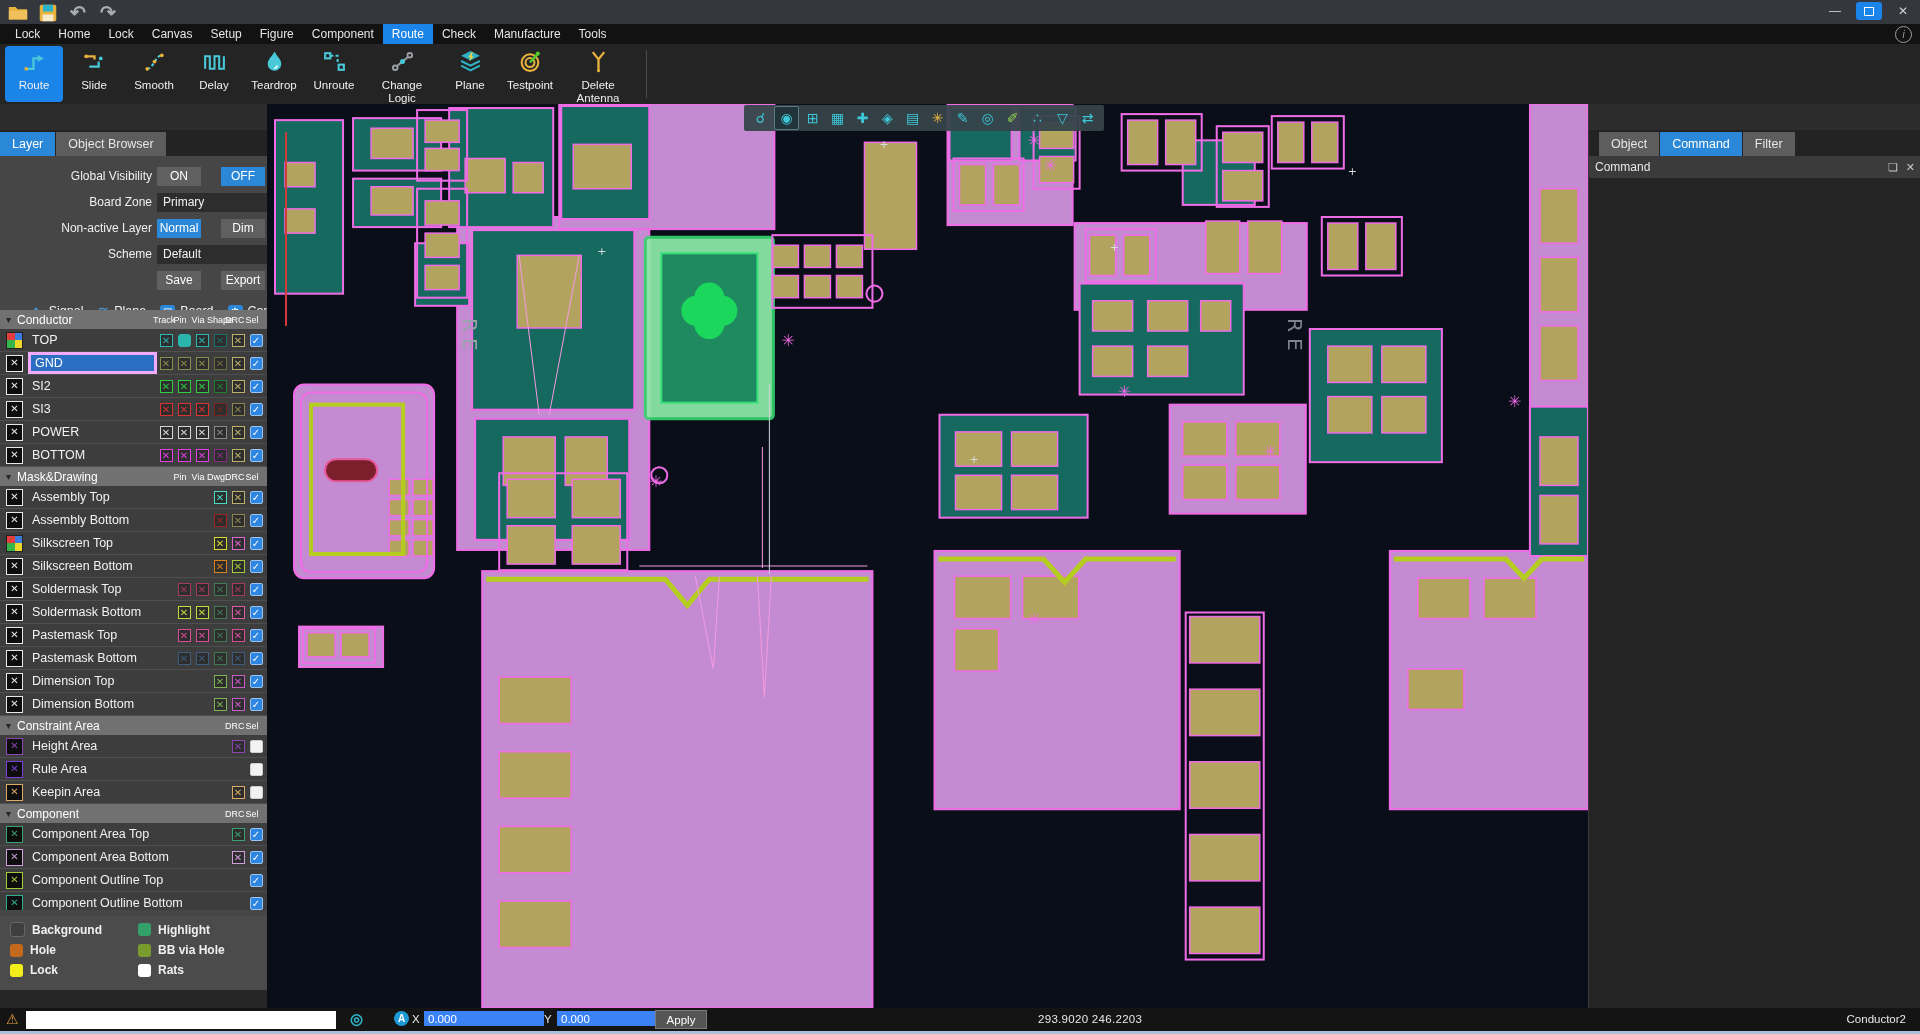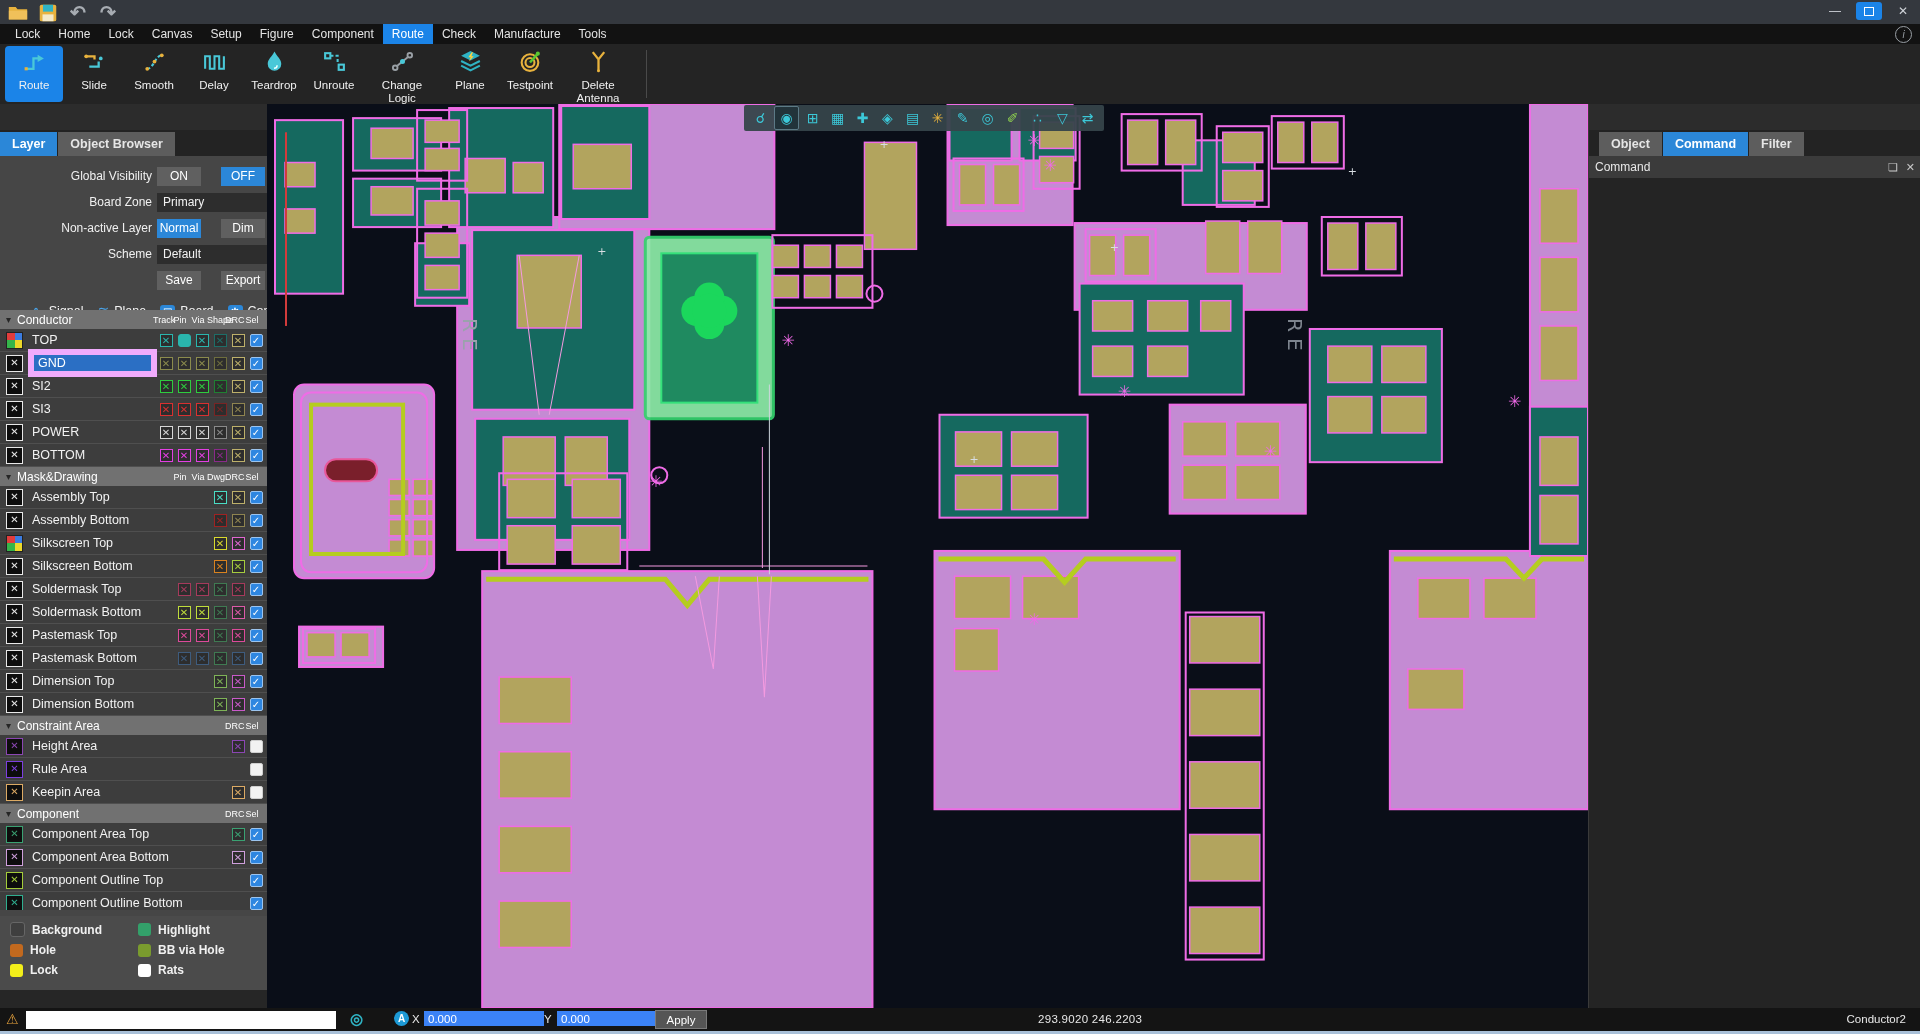--- a/index.html
+++ b/index.html
@@ -30,21 +30,21 @@
   .rbtn svg{width:25px;height:25px;flex:0 0 auto;}
   .rbtn .rlabel{font-size:11.5px;text-align:center;line-height:13px;margin-top:2px;max-width:62px;}
   .rbtn.active{background:#1b84e8;}
   .ribbon-sep{width:1px;background:#4a4a4a;margin:6px 10px;}
 
   
   #main{position:absolute;left:0;top:104px;width:1920px;height:904px;}
   #left-panel{position:absolute;left:0;top:0;width:267px;height:904px;background:#464646;border-right:1px solid #222;}
   #lp-topstrip{position:absolute;left:0;top:0;width:267px;height:26px;background:#2c2c2c;}
   #lp-tabbar{position:absolute;left:0;top:26px;width:267px;height:26px;background:#232323;display:flex;align-items:flex-end;}
-  .lp-tab{height:24px;display:flex;align-items:center;padding:0 12px;background:#5d5d5d;color:#e6e6e6;font-size:12.5px;margin-right:1px;font-weight:bold;}
+  .lp-tab{height:24px;display:flex;align-items:center;padding:0 12px;background:#5d5d5d;color:#e6e6e6;font-size:12.5px;margin-right:1px;}
   .lp-tab.active{background:#2b87d8;color:#fff;}
 
   #lp-controls{position:absolute;left:0;top:56px;width:309px;margin-left:24px;}
   .ctl-row{display:flex;align-items:center;height:20px;margin:6px 4px 0 0;}
   .ctl-label{width:128px;text-align:right;padding-right:5px;color:#f0f0f0;font-size:12px;white-space:nowrap;}
   .seg{display:flex;gap:20px;flex:1;}
   .segbtn{flex:1;height:19px;background:#606060;color:#fff;font-size:12px;display:flex;align-items:center;justify-content:center;}
   .segbtn.active{background:#2b87d8;}
   .drop{flex:1;height:19px;background:#2d2d2d;color:#f2f2f2;font-size:12px;display:flex;align-items:center;padding:0 6px;position:relative;}
   .drop .arr{position:absolute;right:5px;color:#b8b8b8;font-size:10px;}
@@ -60,21 +60,21 @@
   .sec-header .tri{color:#262626;font-size:10px;margin-right:6px;}
   .sec-title{color:#fff;font-size:12px;flex:0 0 auto;}
   .sec-cols{margin-left:auto;display:flex;padding-right:2px;}
   .collab{width:18px;text-align:center;font-size:9px;color:#fff;white-space:nowrap;overflow:visible;}
   .lrow{height:22px;border-bottom:1px solid #4f4f4f;display:flex;align-items:center;background:#3d3d3d;}
   .swatch{width:15px;height:15px;margin:0 5px 0 6px;background:#0d0d0d;border:1px solid #aaa;color:#e8e8e8;
     font-size:10px;line-height:13px;text-align:center;flex:0 0 auto;}
   .swatch.multi{border:1px solid #222;display:grid;grid-template-columns:1fr 1fr;grid-template-rows:1fr 1fr;padding:0;}
   .swatch.multi i{display:block;width:100%;height:100%;}
   .lname{flex:1;color:#f2f2f2;font-size:12.5px;padding:1px 4px;white-space:nowrap;overflow:hidden;}
-  .lrow.sel .lname{background:#2b6fc4;border:6px solid #f0abfc;color:#fff;}
+  .lrow.sel .lname{background:#2b6fc4;border:3px solid #f0abfc;color:#fff;}
   .cells{margin-left:auto;display:flex;padding-right:2px;}
   .cell{width:13px;height:13px;margin:0 2.5px;box-sizing:border-box;font-size:10px;line-height:11px;text-align:center;}
   .cell.x{border:1.4px solid;background:rgba(0,0,0,.25);}
   .cell.solid{border:1.4px solid;border-radius:3px;}
   .cell.check{background:#2e86e0;border:1px solid #9cc4ee;color:#fff;border-radius:2px;font-size:10px;line-height:12px;}
   .cell.box{background:#f2f2f2;border:1px solid #cfcfcf;border-radius:2px;}
   .cell.none{border:none;background:transparent;}
 
   
   #legend{position:absolute;left:0;top:812px;width:267px;height:72px;background:#4b4b4b;padding-top:6px;font-weight:bold;}

